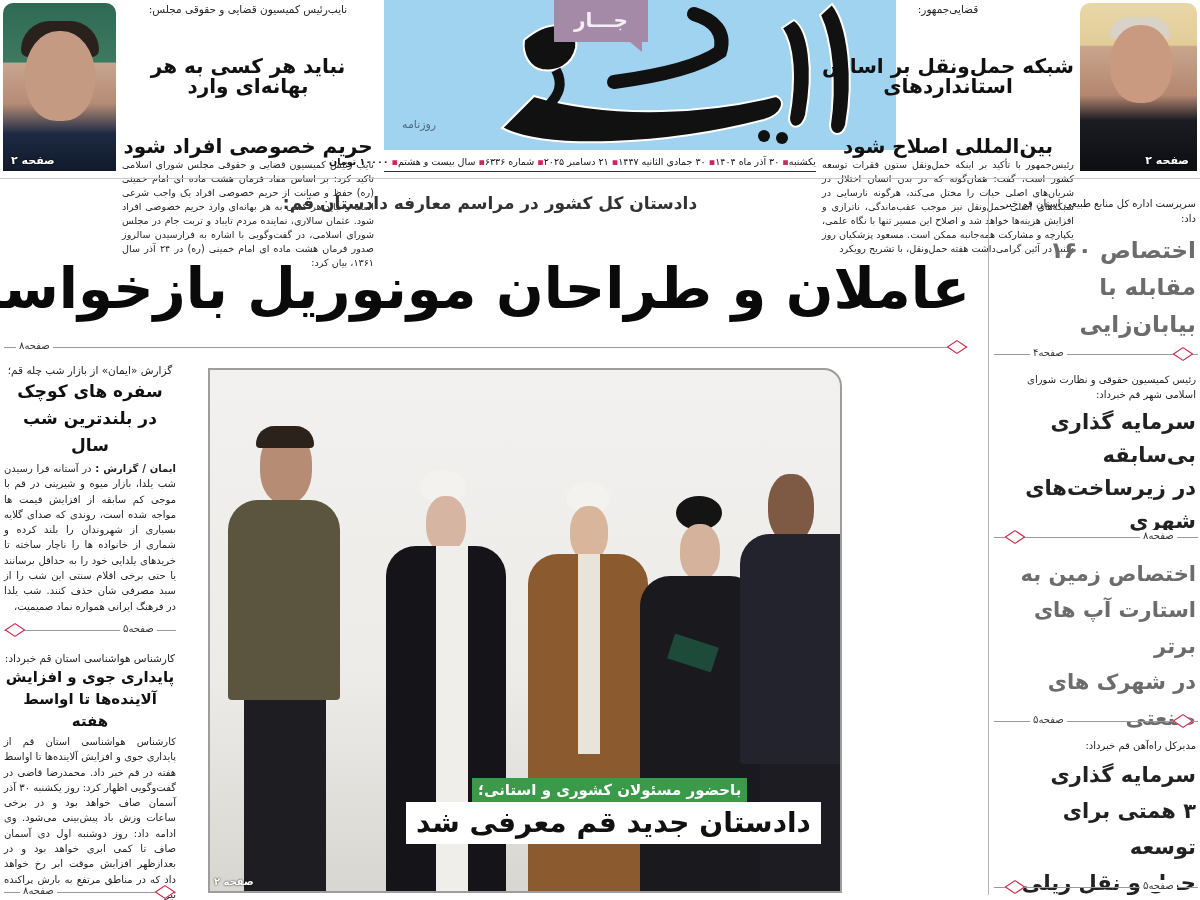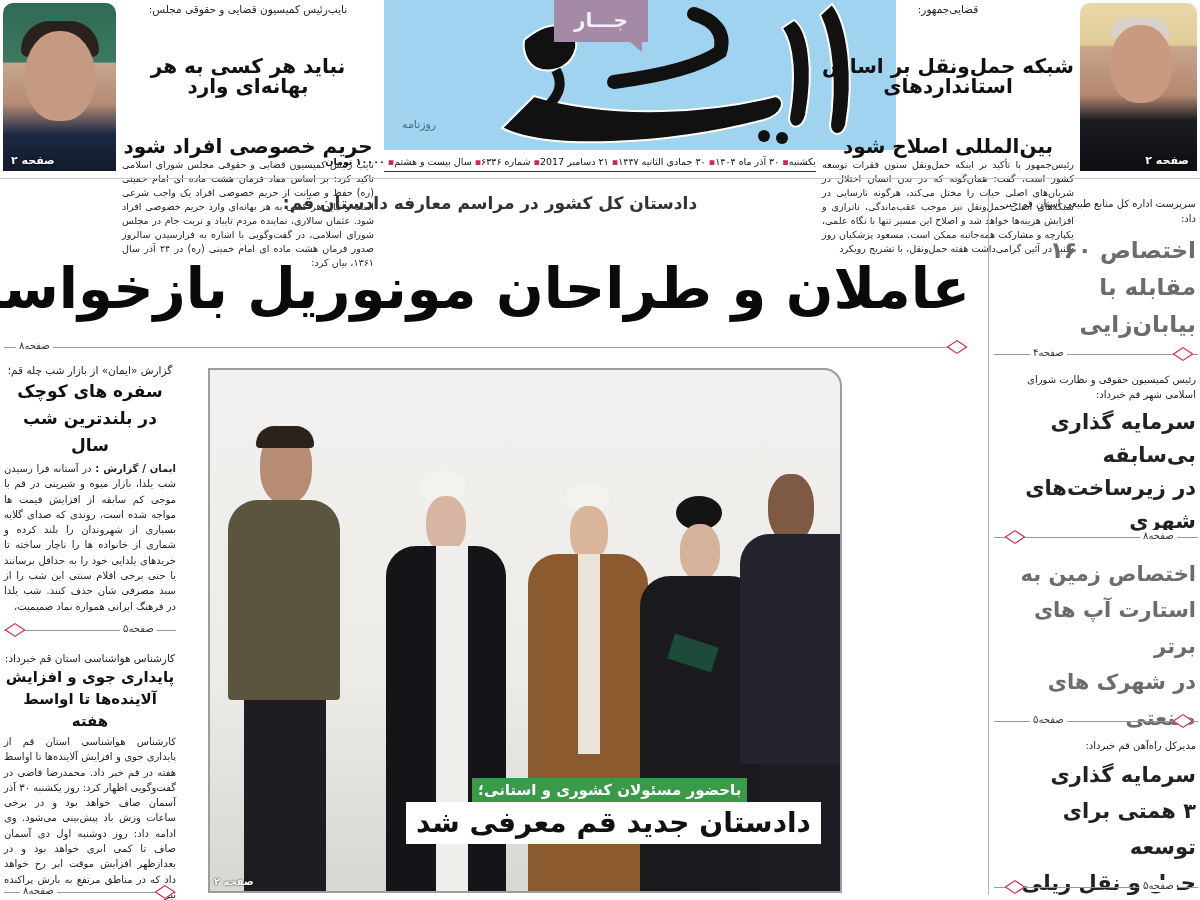--- a/index.html
+++ b/index.html
@@ -104,21 +104,21 @@
     <circle cx="318" cy="138" r="6" fill="#111"></circle>
   </svg>
   <div class="tag">جـــار</div>
   <div class="small-word">روزنامه</div>
 </div>
 
 <div class="dateline">
   <span>یکشنبه</span><span class="dot">▪</span>
   <span>۳۰ آذر ماه ۱۴۰۴</span><span class="dot">▪</span>
   <span>۳۰ جمادی الثانیه ۱۴۴۷</span><span class="dot">▪</span>
-  <span>۲۱ دسامبر 2017</span><span class="dot">▪</span>
+  <span>۲۱ دسامبر ۲۰۲۵</span><span class="dot">▪</span>
   <span>شماره ۶۳۳۶</span><span class="dot">▪</span>
   <span>سال بیست و هشتم</span><span class="dot">▪</span>
   <b>۱۰۰۰۰ تومان</b>
 </div>
 
 <div class="top-story ts-right">
   <div class="kicker">قضایی‌جمهور:</div>
   <div class="title">شبکه حمل‌ونقل بر اساس استانداردهای</div>
   <div class="title">بین‌المللی اصلاح شود</div>
   <div class="body">رئیس‌جمهور با تأکید بر اینکه حمل‌ونقل ستون فقرات توسعه کشور است، گفت: همان‌گونه که در بدن انسان اختلال در شریان‌های اصلی حیات را مختل می‌کند، هرگونه نارسایی در شبکه‌های اصلی حمل‌ونقل نیز موجب عقب‌ماندگی، ناترازی و افزایش هزینه‌ها خواهد شد و اصلاح این مسیر تنها با نگاه علمی، یکپارچه و مشارکت همه‌جانبه ممکن است. مسعود پزشکیان روز شنبه در آئین گرامی‌داشت هفته حمل‌ونقل، با تشریح رویکرد</div>

